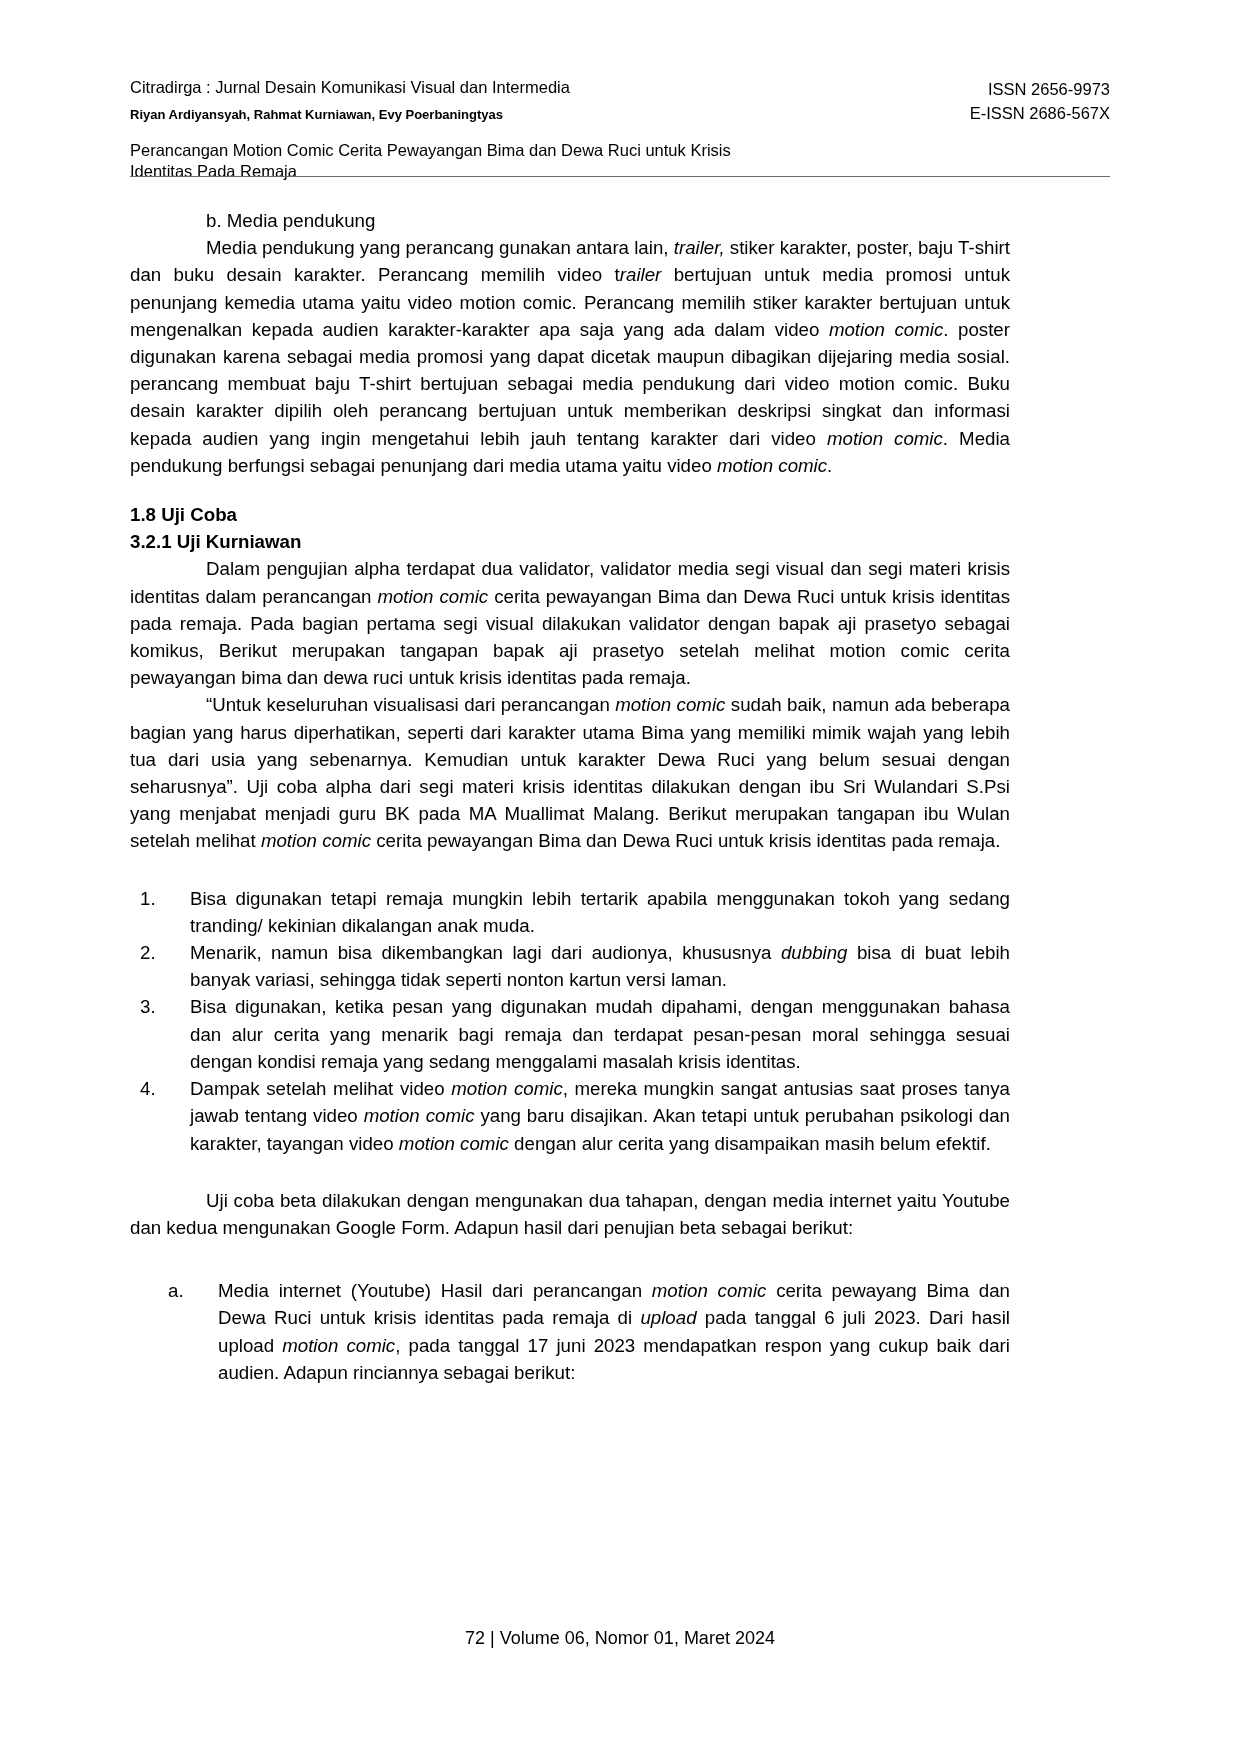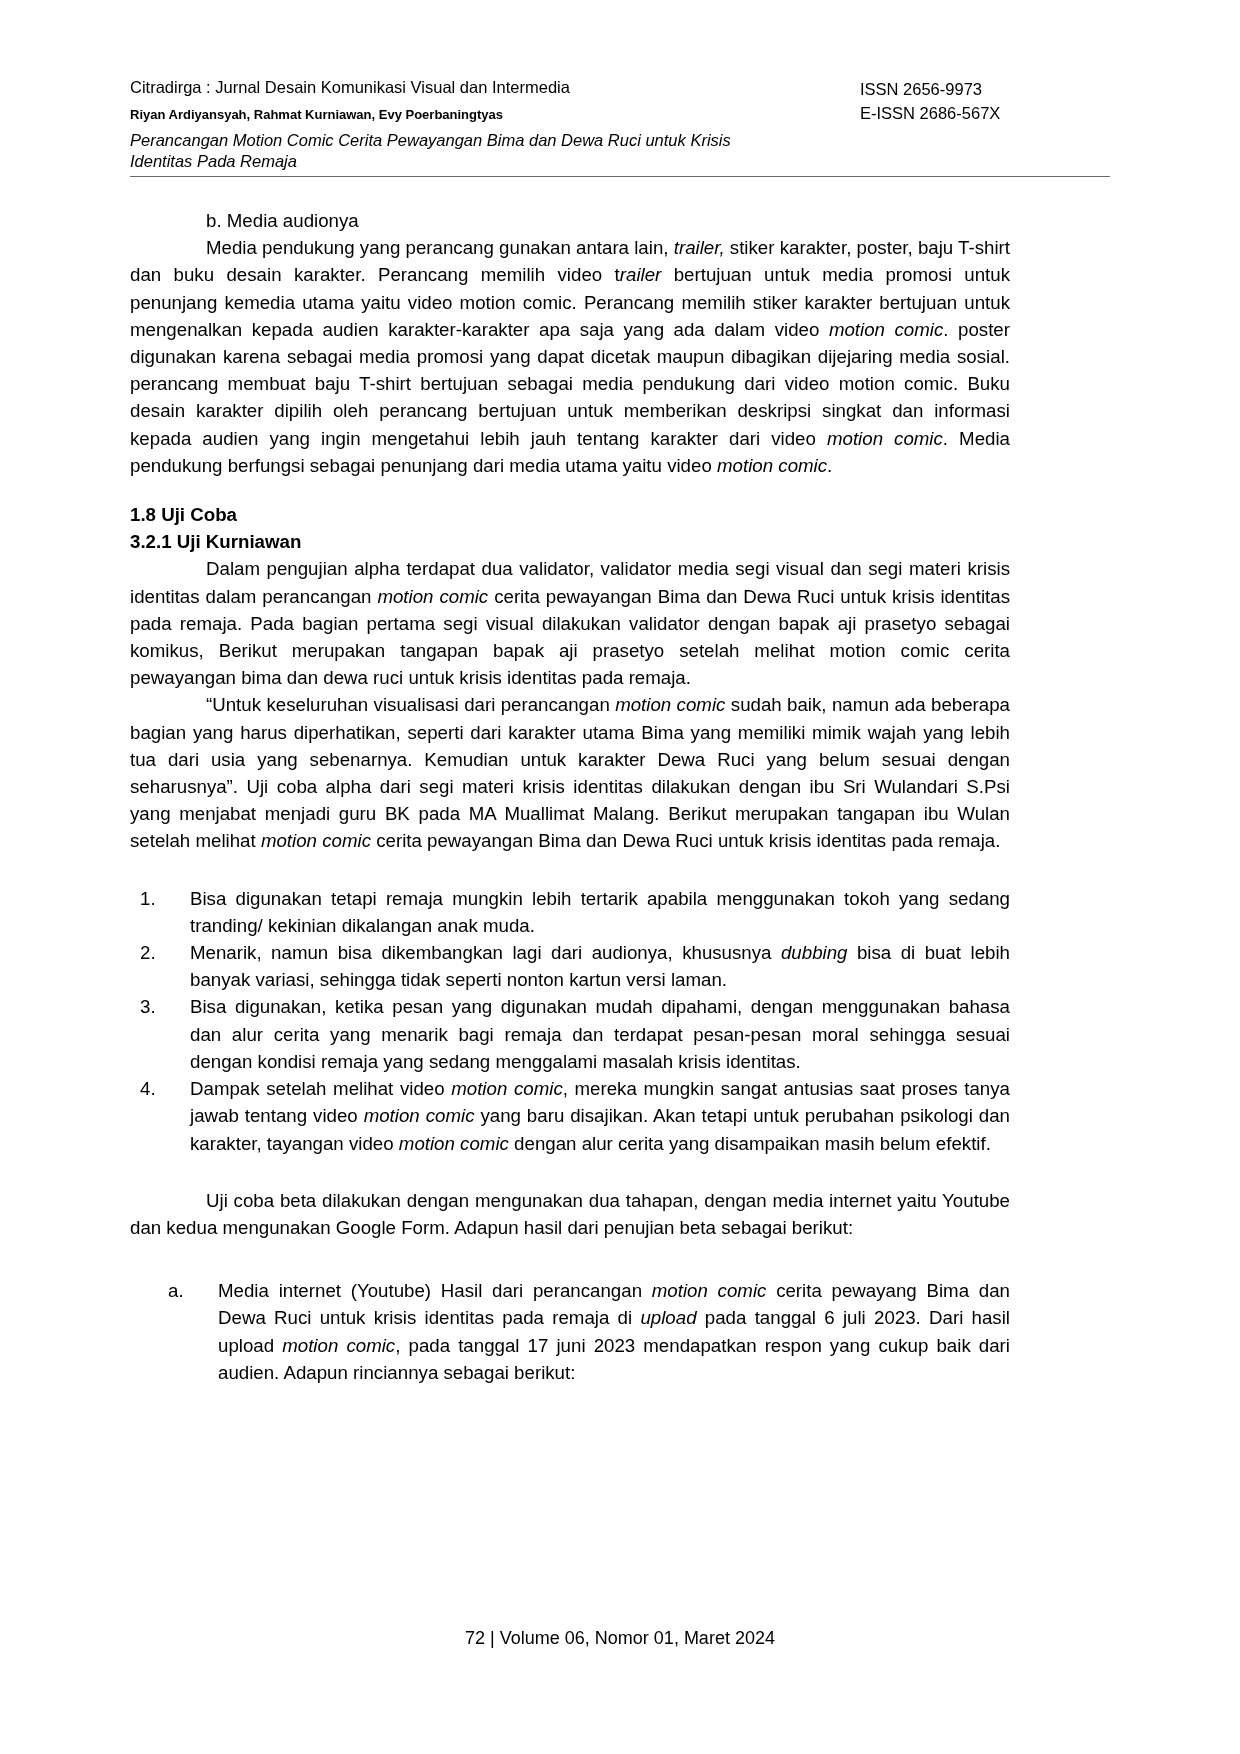--- a/index.html
+++ b/index.html
@@ -33,40 +33,40 @@
   }
   .header-row {
     display: flex;
     justify-content: space-between;
     align-items: flex-start;
   }
   .header-left {
     width: 700px;
   }
   .header-right {
+    text-align: right;
     width: 250px;
     padding-top: 2px;
   }
   .journal-name {
     font-size: 16.5px;
     line-height: 1.38;
     white-space: nowrap;
   }
   .authors {
     font-size: 13px;
     font-weight: bold;
     line-height: 1.38;
     margin-top: 7px;
     white-space: nowrap;
   }
   .article-title {
     font-size: 16.5px;
-    font-style: italic;
     line-height: 1.32;
-    margin-top: 6px;
+    margin-top: 16px;
     width: 640px;
   }
   .issn-line {
     font-size: 16.5px;
     line-height: 1.45;
     white-space: nowrap;
   }
   .header-rule {
     position: absolute;
     left: 130px;
@@ -168,21 +168,21 @@
       <div class="header-right">
         <div class="issn-line">ISSN 2656-9973</div>
         <div class="issn-line">E-ISSN 2686-567X</div>
       </div>
     </div>
   </div>
   <div class="header-rule"></div>
 
   <div class="content">
 
-    <p class="sub-label">b. Media audionya</p>
+    <p class="sub-label">b. Media pendukung</p>
 
     <p class="indent"><span>Media pendukung yang perancang gunakan antara lain, </span><i>trailer,</i><span> stiker karakter, poster, baju T-shirt dan buku desain karakter. Perancang memilih video t</span><i>railer</i><span> bertujuan untuk media promosi untuk penunjang kemedia utama yaitu video motion comic.  Perancang memilih stiker karakter bertujuan untuk mengenalkan kepada audien karakter-karakter apa saja yang ada dalam video </span><i>motion comic</i><span>. poster digunakan karena sebagai media promosi yang dapat dicetak maupun dibagikan dijejaring media sosial. perancang membuat baju T-shirt bertujuan sebagai media pendukung dari video motion comic. Buku desain karakter dipilih oleh perancang bertujuan untuk memberikan deskripsi singkat dan informasi kepada audien yang ingin mengetahui lebih jauh tentang karakter dari video </span><i>motion comic</i><span>. Media pendukung berfungsi sebagai penunjang dari media utama yaitu video </span><i>motion comic</i><span>.</span></p>
 
     <div class="gap-md"></div>
 
     <p class="heading-bold">1.8 Uji Coba</p>
     <p class="heading-bold">3.2.1 Uji Kurniawan</p>
 
     <p class="indent"><span>Dalam pengujian alpha terdapat dua validator, validator media segi visual dan segi materi krisis identitas dalam perancangan </span><i>motion comic</i><span> cerita pewayangan Bima dan Dewa Ruci untuk krisis identitas pada remaja. Pada bagian pertama segi visual dilakukan validator dengan bapak aji prasetyo sebagai komikus, Berikut merupakan tangapan bapak aji prasetyo setelah melihat motion comic cerita pewayangan bima dan dewa ruci untuk krisis identitas pada remaja.</span></p>
 

